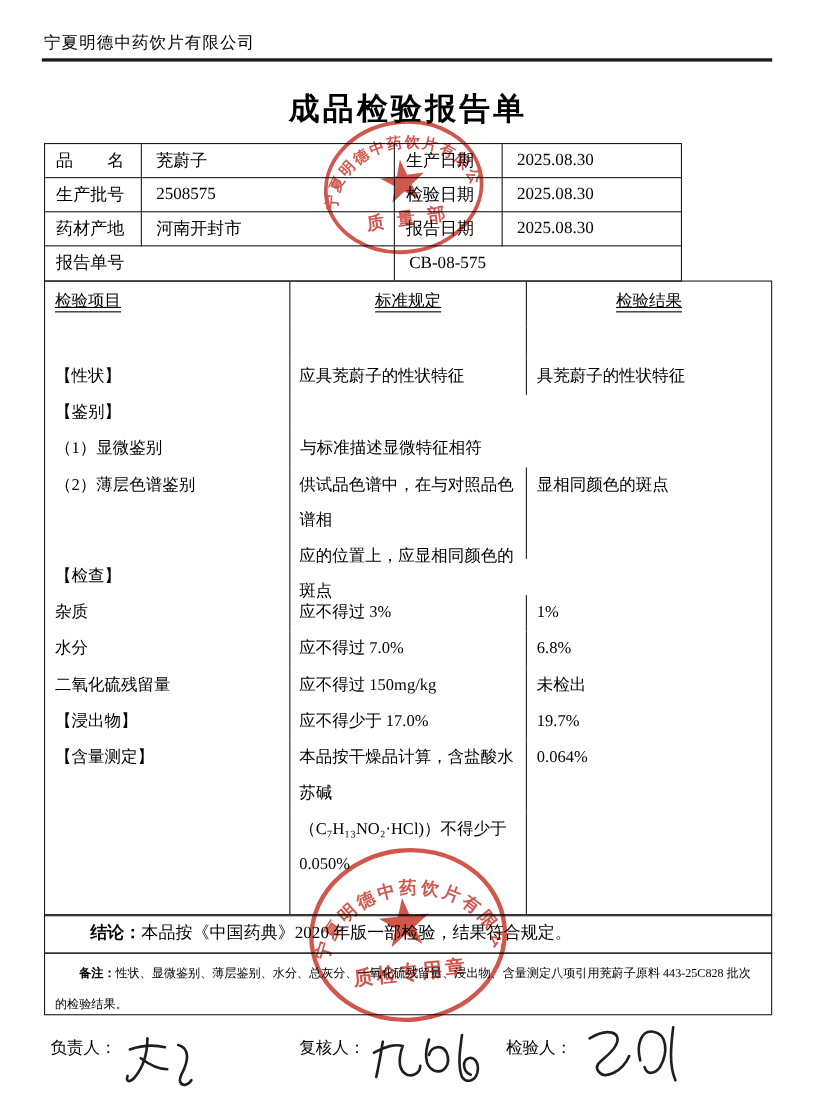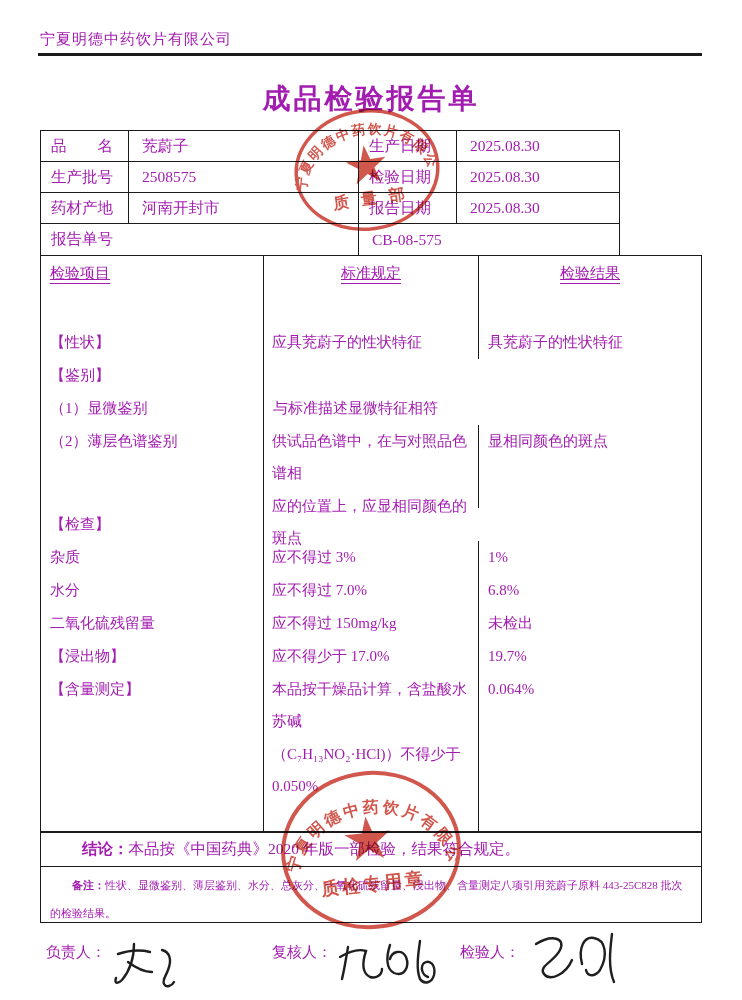--- a/index.html
+++ b/index.html
@@ -1,17 +1,17 @@
 <!DOCTYPE html>
 <html><head>
 <meta charset="utf-8">
 <style>
   html,body{margin:0;padding:0;background:#ffffff;}
   .page{position:relative;width:742px;height:1000px;background:#fff;overflow:hidden;
-        font-family:"Liberation Serif","DejaVu Serif",serif;color:#a21caf;}
+        font-family:"Liberation Serif","DejaVu Serif",serif;color:#000000;}
   
   .hdr-company{position:absolute;left:40px;top:30px;font-size:15px;letter-spacing:1px;}
   .hdr-code{position:absolute;right:40px;top:31px;font-size:14px;}
   .hdr-rule{position:absolute;left:38px;top:53px;width:664px;height:2.5px;background:#1b1b1b;}
   
   .title{position:absolute;left:0;top:80px;width:742px;text-align:center;
          font-size:28px;font-weight:bold;letter-spacing:3px;}
   
   .info-table{position:absolute;left:40px;top:130px;width:580px;height:126px;box-sizing:border-box;
               border:1.5px solid #1b1b1b;display:grid;

